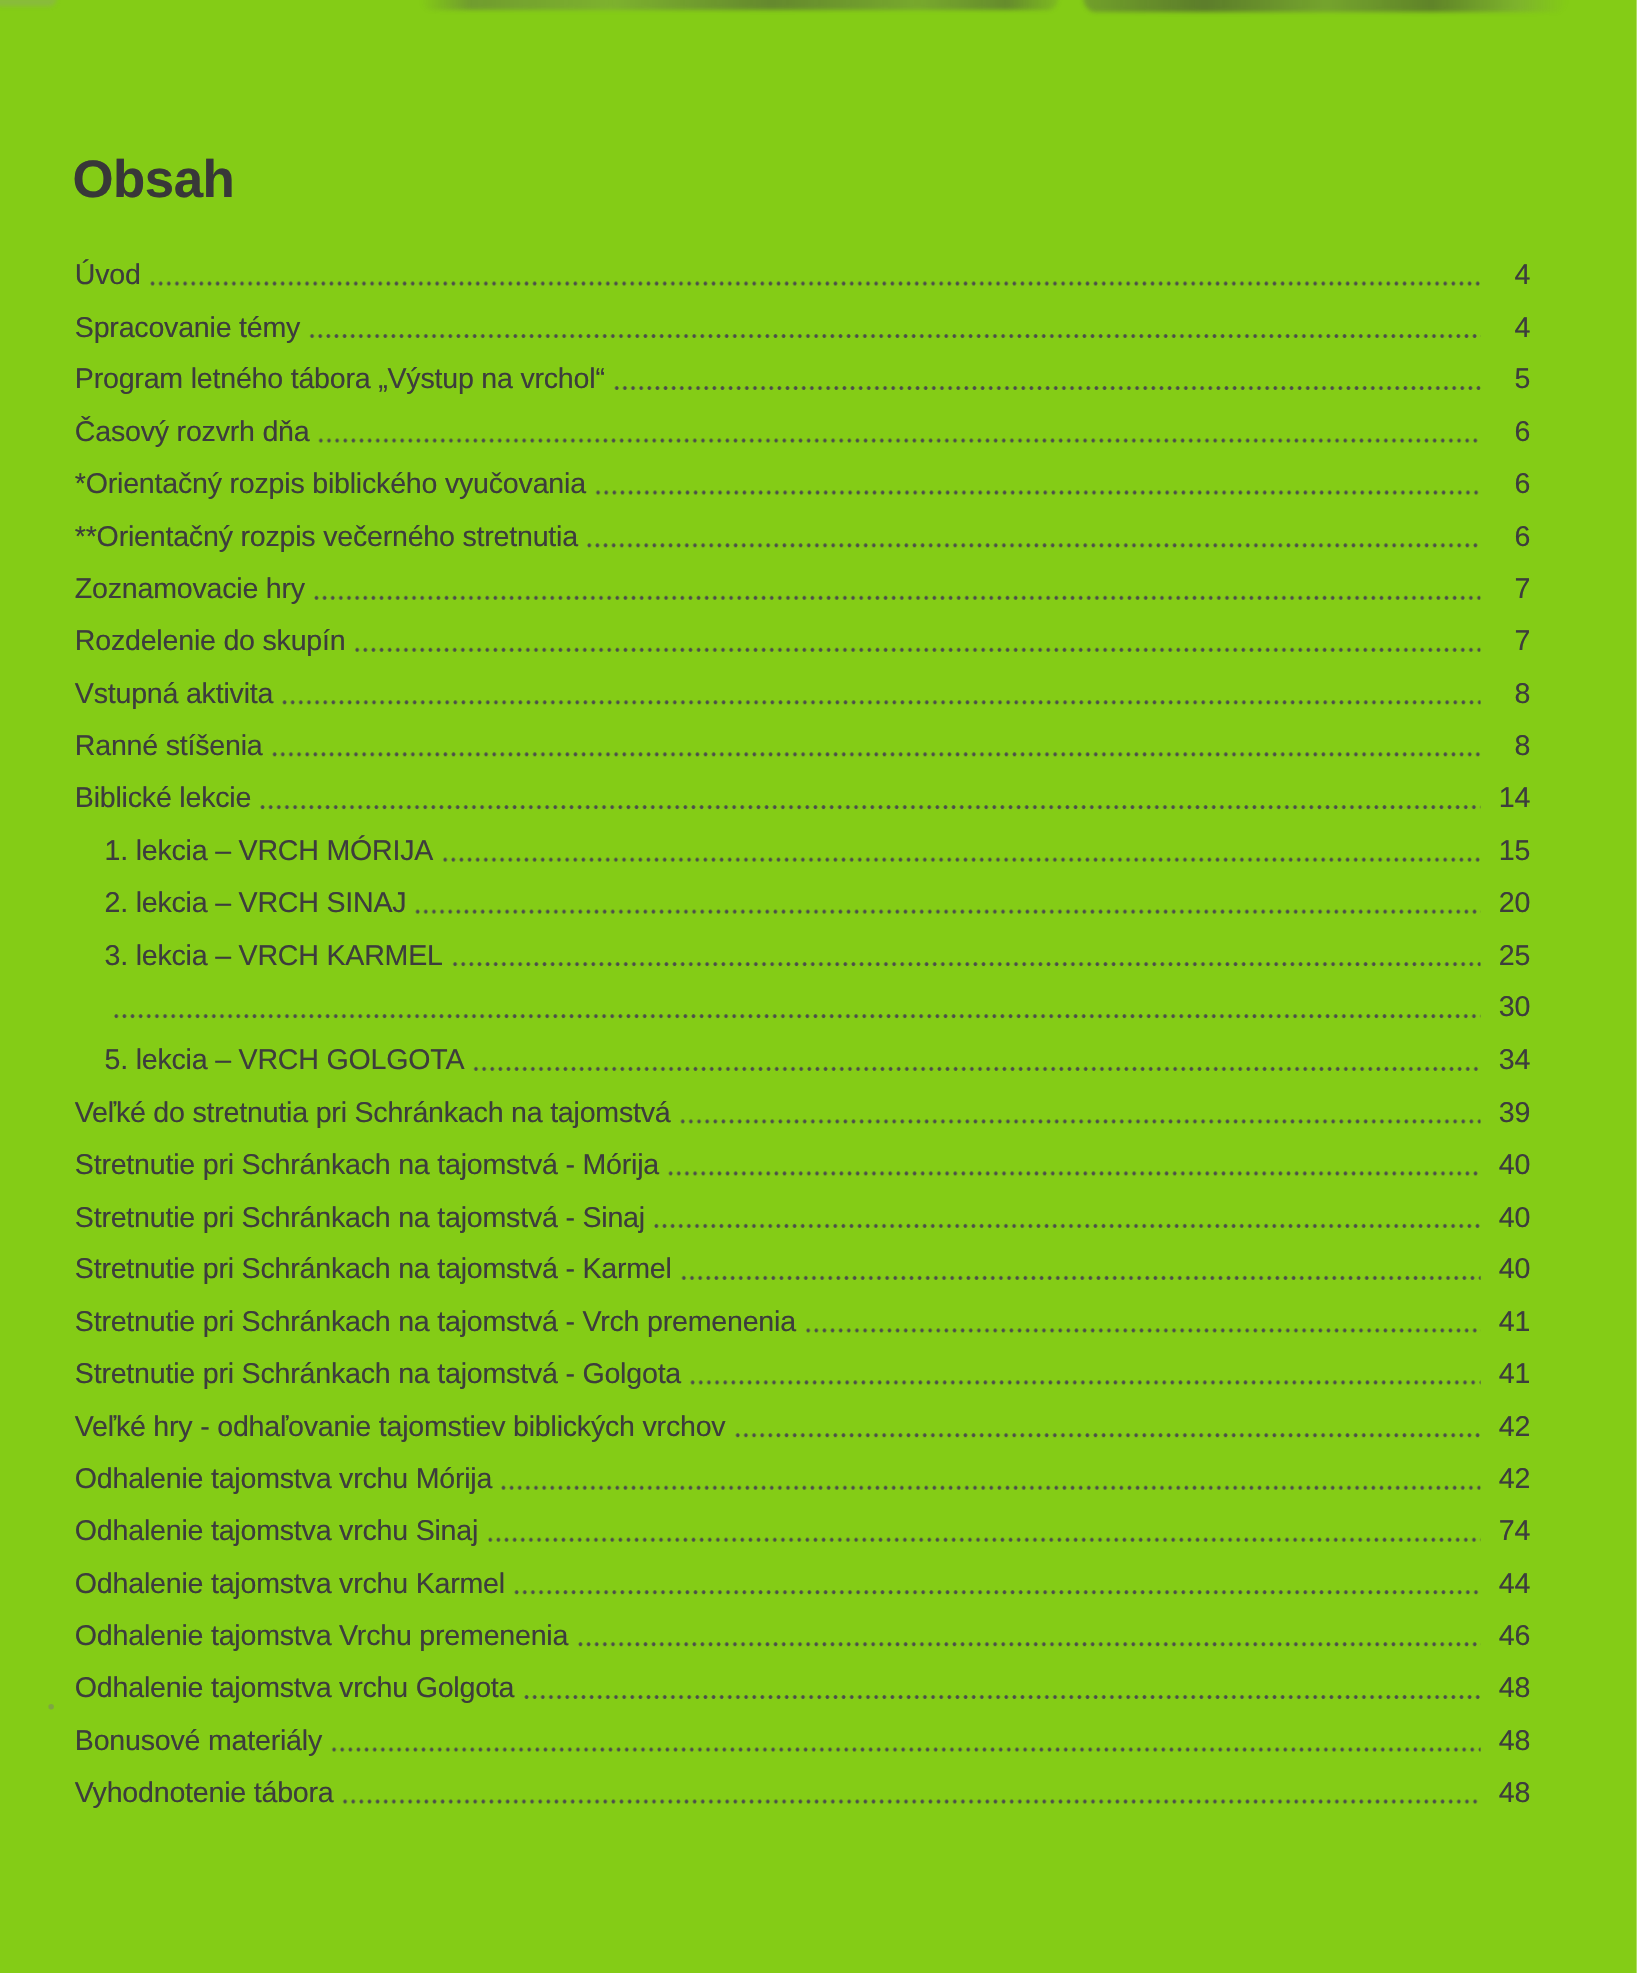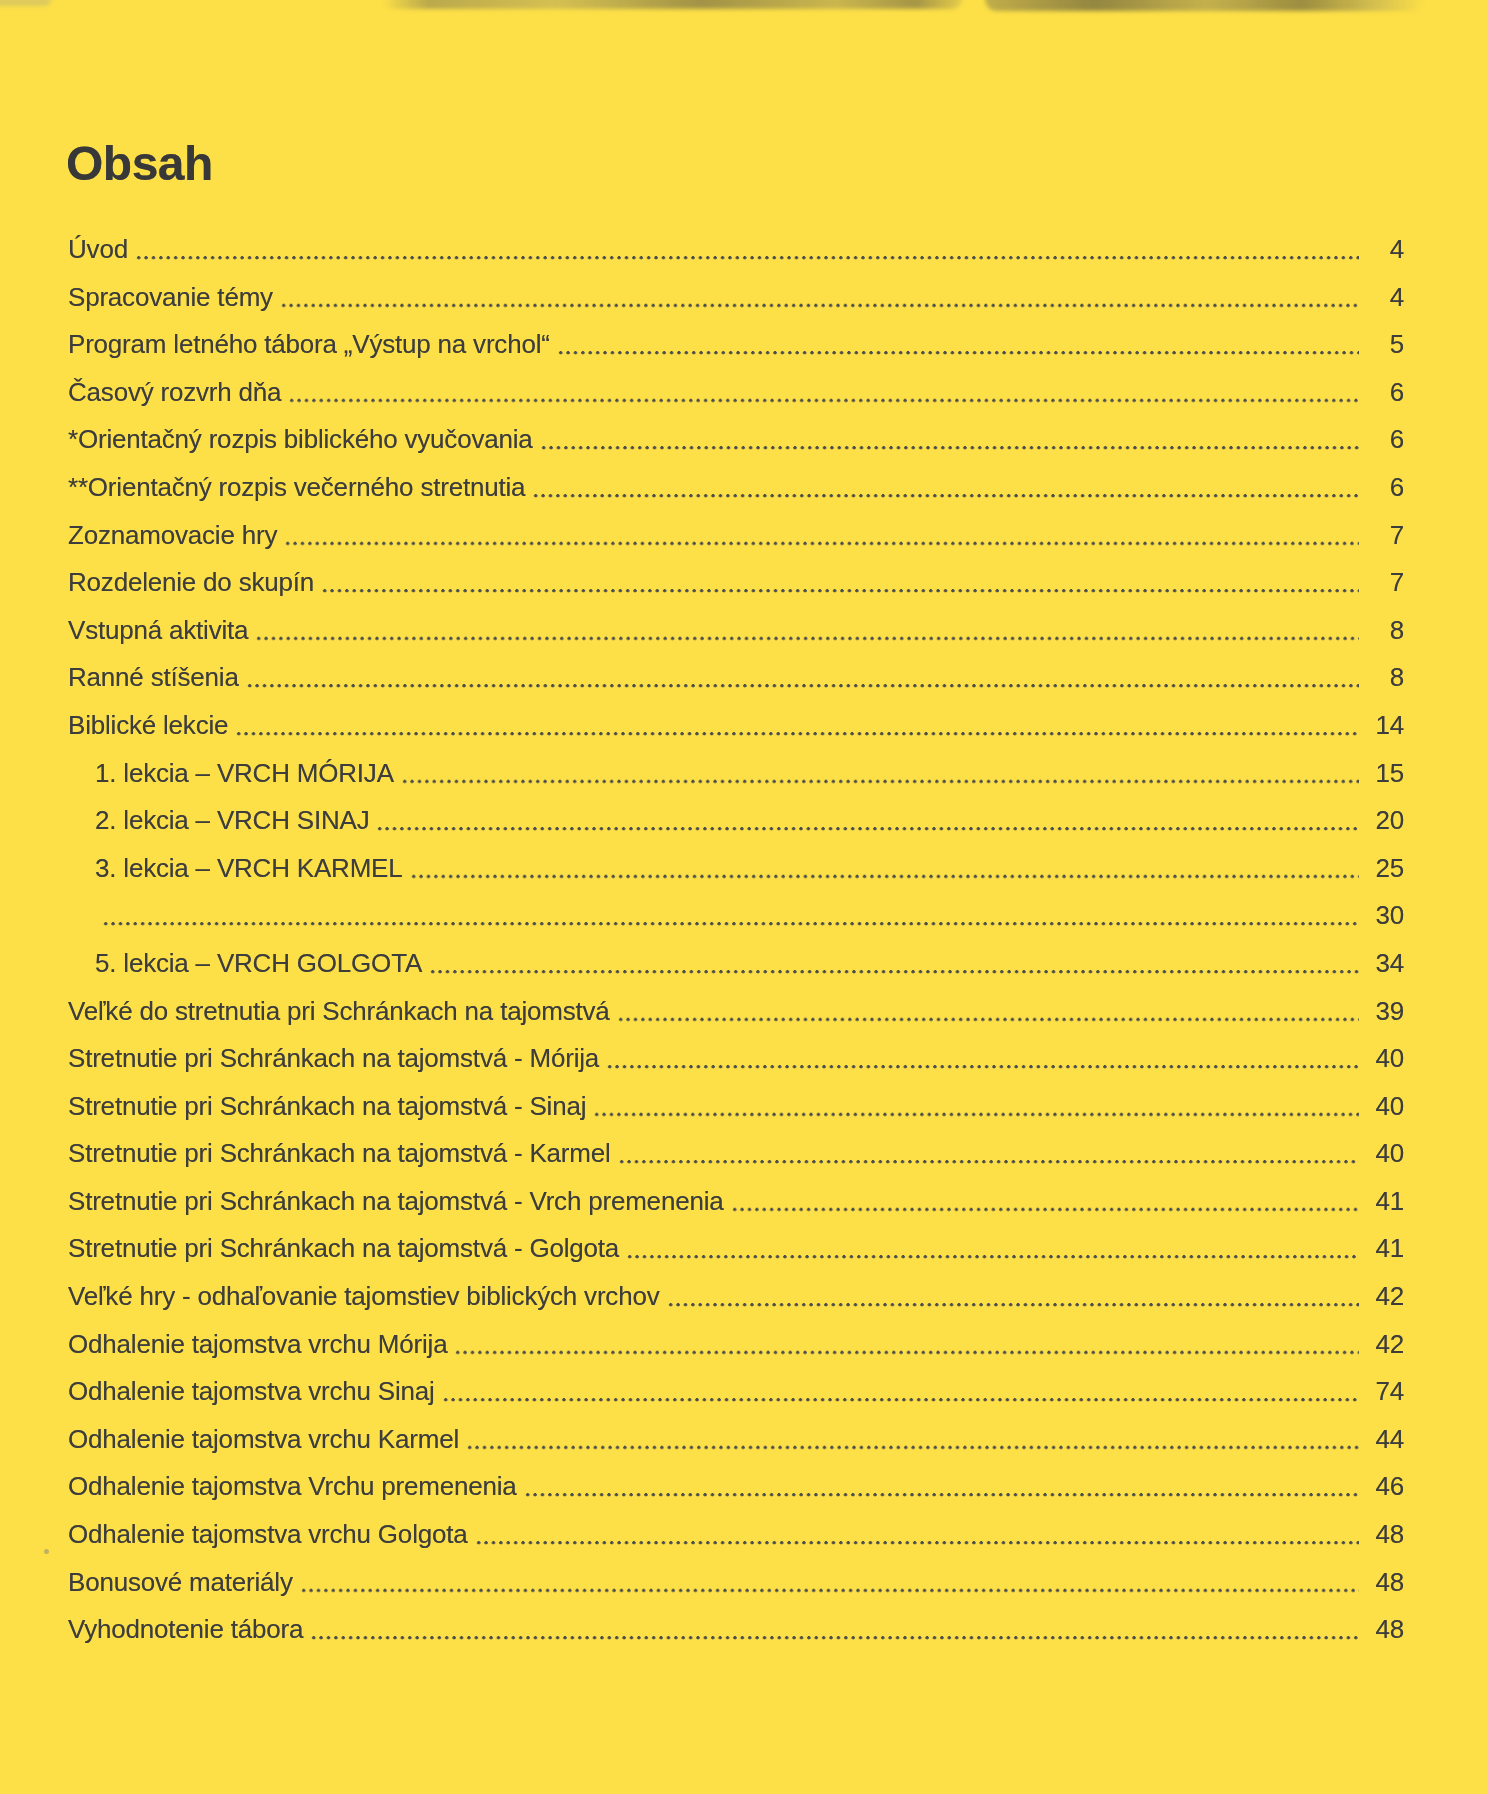--- a/index.html
+++ b/index.html
@@ -9,21 +9,21 @@
     height: 1794px;
     background: #ffffff;
     overflow: hidden;
     font-family: "Liberation Sans", sans-serif;
   }
 
   .page {
     position: relative;
     width: 1488px;
     height: 1794px;
-    background: #fde047;
+    background: #84cc16;
   }
 
   
   .smudge {
     position: absolute;
     pointer-events: none;
   }
   .smudge-left {
     left: -8px; top: -2px; width: 60px; height: 8px;
     background: rgba(150,150,150,0.30);
@@ -74,21 +74,21 @@
     letter-spacing: -0.5px;
     color: #383838;
     line-height: 1.0;
     text-shadow: 0 0 0.6px rgba(56,56,56,0.55);
   }
 
   
   .toc {
     position: absolute;
     left: 68px;
-    right: 84px;
+    right: 97px;
     top: 226px;
   }
   .toc-row {
     display: flex;
     height: 47.6px;
     align-items: stretch;
   }
   .toc-row.indent-1 { padding-left: 27px; }
 
   .toc-label, .toc-page {

